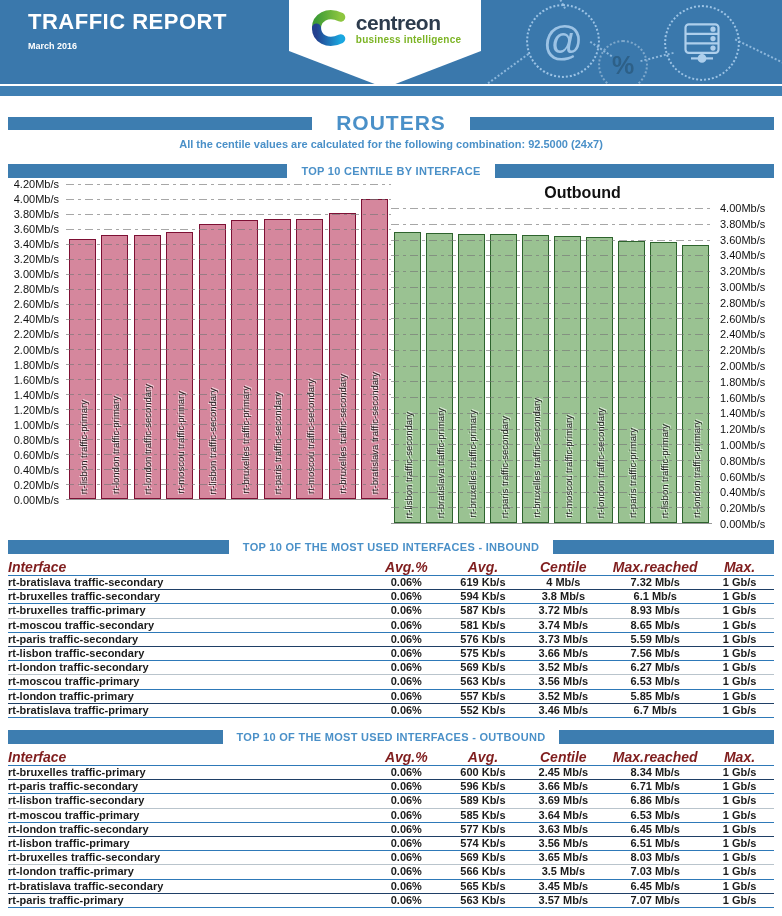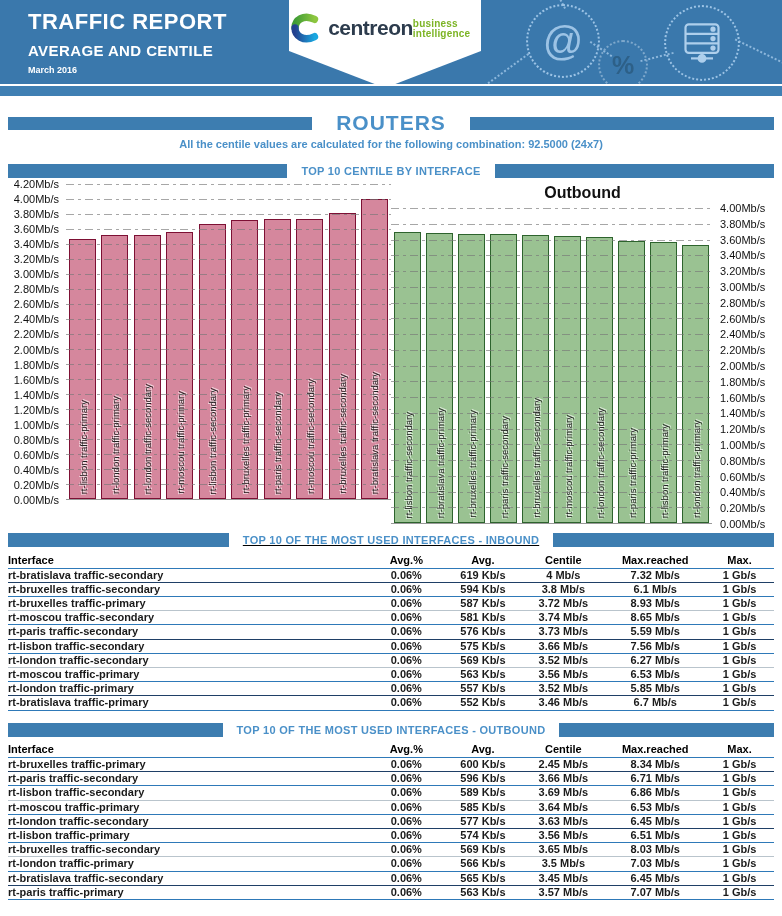--- a/index.html
+++ b/index.html
@@ -11,21 +11,21 @@
   .hdr { position:relative; height:84px; background:#3a78ac; overflow:hidden; }
   .hdr-text { position:absolute; left:28px; top:9px; color:#fff; }
   .hdr-title { font-size:22px; font-weight:700; letter-spacing:.5px; }
   .hdr-sub   { font-size:15px; font-weight:700; letter-spacing:.4px; margin-top:7px; }
   .hdr-date  { font-size:9px;  font-weight:700; margin-top:6px; }
   .badge { position:absolute; left:289px; top:0; width:192px; height:88px; background:#fff;
            -webkit-clip-path:polygon(0 0,100% 0,100% 58%,50% 100%,0 58%);
            clip-path:polygon(0 0,100% 0,100% 58%,50% 100%,0 58%);
            display:flex; justify-content:center; }
   .badge-inner { display:flex; align-items:center; gap:7px; margin-top:6px; height:44px; }
-  .logo-text { display:flex; flex-direction:row; line-height:1; }
+  .logo-text { display:flex; flex-direction:column; line-height:1; }
   .logo-name { font-size:21px; font-weight:700; color:#2d3c4d; letter-spacing:-.5px; }
   .logo-tag  { font-size:10px; font-weight:700; color:#7cb424; letter-spacing:.2px; margin-top:2px; }
   .deco { position:absolute; right:0; top:0; width:300px; height:84px; }
   .dcircle { position:absolute; border:2px dotted #9cc3e5; border-radius:50%;
              display:flex; align-items:center; justify-content:center; }
   .c-at { left:44px; top:4px; width:74px; height:74px; font-size:40px; color:#9cc3e5; }
   .c-pct { left:116px; top:40px; width:50px; height:50px; font-size:25px; font-weight:700; color:#2d6088; border-color:#7ea8cc; }
   .c-srv { left:182px; top:5px; width:76px; height:76px; }
   .dline { position:absolute; border-top:2px dotted #9cc3e5; opacity:.85; }
   .l1 { left:-6px; top:70px; width:58px; transform:rotate(-36deg); }
@@ -62,42 +62,41 @@
     background:repeating-linear-gradient(to right,#777 0 8px,transparent 8px 12px,#777 12px 15px,transparent 15px 19px); }
   .bars { position:absolute; left:0; right:0; top:0; bottom:0; display:flex; align-items:flex-end;
           justify-content:space-between; padding:0 3px; z-index:1; }
   .bar-slot { width:27px; height:100%; display:flex; align-items:flex-end; justify-content:center; }
   .bar { width:100%; border:1.5px solid; position:relative; }
   .bar-label { position:absolute; bottom:4px; left:50%; writing-mode:vertical-rl;
     transform:translateX(-50%) rotate(180deg); white-space:nowrap; font-size:9.5px; color:#222;
     text-shadow:1px 1px 0 rgba(255,255,255,.7), -1px -1px 0 rgba(255,255,255,.7); }
 
   
-  .t1-bar { margin-top:9px;text-decoration:underline; }
+  .t1-bar { margin-top:16px; }
   .t2-bar { margin-top:12px; }
   .data-table { width:766px; margin:5px 8px 0 8px; border-collapse:collapse; table-layout:fixed; }
-  .data-table th { font-size:11px; font-weight:700; color:#000000; text-align:center; height:16px;
-                   border-bottom:1px solid #2e79b8; padding:0; }
+  .data-table th { font-size:14px; font-weight:700; color:#7f1d1d; text-align:center; height:16px;
+                   border-bottom:1px solid #2e79b8; padding:0;font-style:italic; }
   .data-table th.col-iface { text-align:left; }
   .data-table td { font-size:11px; font-weight:700; color:#1a1a1a; text-align:center;
                    padding:0; line-height:13.2px; }
   .data-table td.cell-iface { text-align:left; }
   .data-table tbody tr { border-bottom:1px solid #2e79b8; }
   .data-table tbody tr:nth-child(4n+1) { border-bottom-color:#1f3f66; }
   .data-table tbody tr:nth-child(4n+3) { border-bottom-color:#b9c4cc; }
 </style>
 </head>
 <body>
 
 <div class="page">
 
   <header class="hdr">
     <div class="hdr-text">
       <div class="hdr-title">TRAFFIC REPORT</div>
-      <div class="hdr-sub">AVERAGE AND CENTILE</div>
       <div class="hdr-date">March 2016</div>
     </div>
 
     <div class="badge">
       <div class="badge-inner">
         <svg width="40" height="40" viewBox="0 0 48 48">
           <defs>
             <linearGradient id="ggrad" x1="0" y1="0" x2="1" y2="0">
               <stop offset="0" stop-color="#3f9c36"></stop>
                 <stop offset="1" stop-color="#8dc63f"></stop>

